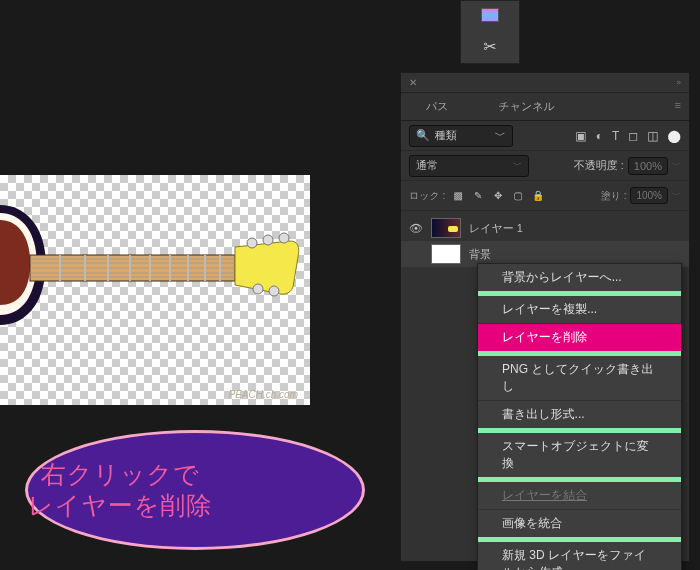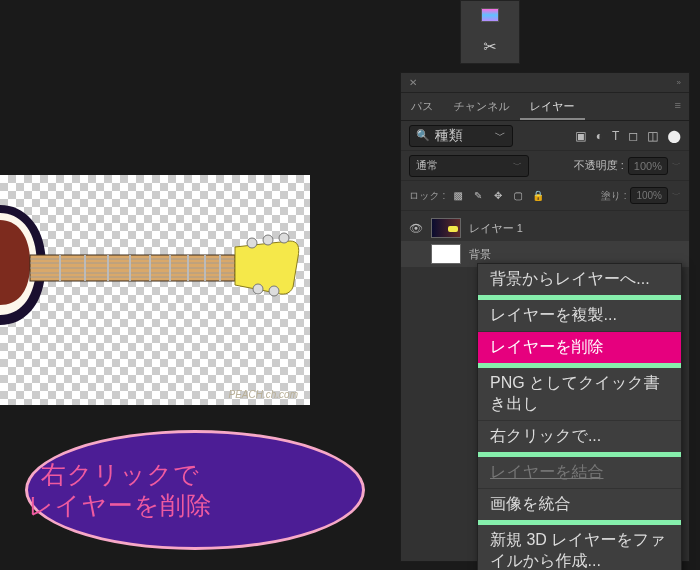--- a/index.html
+++ b/index.html
@@ -10,44 +10,44 @@
     background-image: linear-gradient(45deg,#ccc 25%,transparent 25%),linear-gradient(-45deg,#ccc 25%,transparent 25%),linear-gradient(45deg,transparent 75%,#ccc 75%),linear-gradient(-45deg,transparent 75%,#ccc 75%);
     background-size: 16px 16px; background-position: 0 0,0 8px,8px -8px,-8px 0; background-color: #fff; }
   .guitar { position: absolute; left: 0; top: 30px; width: 310px; height: 160px; }
   .toolbar { position: absolute; left: 460px; top: 0; width: 60px; height: 64px; background:#3a3a3a; display:flex; flex-direction:column; align-items:center; justify-content:space-around; border:1px solid #222; }
   .toolbar .swatch { width:18px; height:14px; background:linear-gradient(#fb6adf,#5ec2ff,#b78cff); border:1px solid #555;}
   .toolbar .scissor { font-size:16px; color:#ccc; }
   .panel { position: absolute; left: 400px; top: 72px; width: 290px; height: 490px; background:#323232; border:1px solid #1c1c1c; }
   .panel-head { display:flex; align-items:center; height:20px; padding:0 8px; color:#888; border-bottom:1px solid #222;}
   .close-x { font-size:10px; }
   .tabs { display:flex; height:28px; border-bottom:1px solid #1e1e1e;}
-  .tab { padding:6px 10px; color:#aaa; cursor:pointer; }
+  .tab { padding:6px 25px; color:#aaa; cursor:pointer; }
   .tab.active { border-bottom:2px solid #888; color:#ddd;}
   .row { display:flex; align-items:center; height:30px; padding:0 8px; gap:6px; border-bottom:1px solid #2a2a2a;}
   .search { display:flex; align-items:center; background:#262626; border:1px solid #111; border-radius:3px; height:22px; padding:0 6px; gap:5px; flex:0 0 95px;}
-  .search input { background:transparent; border:none; outline:none; color:#ccc; width:55px; font-size:14px;}
+  .search input { background:transparent; border:none; outline:none; color:#ccc; width:55px; font-size:11px;}
   .mini-icons { display:flex; gap:9px; margin-left:auto; font-size:12px; color:#bbb;}
   .mini-icons span { cursor:pointer;}
   .select { background:#262626; border:1px solid #111; border-radius:3px; height:22px; padding:0 6px; display:flex; align-items:center; gap:16px;}
   .select .chev { color:#888; font-size:9px;}
   .pct { display:flex; align-items:center; gap:4px;}
   .pct-box { background:#262626; border:1px solid #111; border-radius:3px; padding:2px 5px; color:#777;}
   .pct .chev { color:#666; font-size:9px;}
   .lockrow { font-size:10px; color:#999;}
   .lockrow .ic { display:inline-block; width:14px; text-align:center; color:#bbb;}
   .layers { padding:4px 0;}
   .layer { display:flex; align-items:center; height:26px; padding:0 8px; gap:8px;}
   .eye { width:14px; text-align:center; }
   .thumb { width:30px; height:20px; border:1px solid #666; background:#fff; position:relative;}
   .thumb.bg { background:#fff; }
   .thumb.lay1 { background:linear-gradient(90deg,#0a0c2f,#5e2a2a);}
   .thumb.lay1::after{content:""; position:absolute; right:2px; top:7px; width:10px; height:6px; background:#f5e84a; border-radius:2px;}
   .layer.sel { background:#3d3d3d;}
   .ctxmenu { position:absolute; left:477px; top:263px; width:205px; background:#3e3e3e; border:1px solid #222; box-shadow:2px 2px 8px rgba(0,0,0,0.5); z-index:20;}
-  .ctxmenu .mi { padding:5px 12px; color:#ddd; font-size:16px; cursor:pointer; border-top:1px solid #323232;}
+  .ctxmenu .mi { padding:5px 24px; color:#ddd; font-size:12px; cursor:pointer; border-top:1px solid #323232;}
   .ctxmenu .group-start { border-top:5px solid #86efac;}
   .ctxmenu .mi.dis { color:#777;text-decoration:underline;}
   .ctxmenu .mi.hl { background:#e6007e; color:#fff;}
   .ctxmenu .mi:first-child { border-top:none;}
   .bubble { position:absolute; left:25px; top:430px; width:340px; height:120px; z-index:30;}
   .bubble-oval { width:340px; height:120px; background:#4c1d95; border:3px solid #f7a8c7; border-radius:50%; display:flex; align-items:center; justify-content:flex-start;}
   .bubble-text { color:#ef5aa0; font-size:25px; line-height:1.25; text-align:center; font-weight:500; letter-spacing:1px;}
   .bubble-tail { position:absolute; right:-10px; top:-25px; width:0; height:0; }
   .dots { font-size:8px; color:#777; }
   .watermark { position:absolute; bottom:5px; right:12px; color:#b9b098; font-size:10px; font-style:italic;}
@@ -94,21 +94,20 @@
   </div>
 
   <div class="panel">
     <div class="panel-head">
       <span class="close-x">✕</span>
       <span style="margin-left:auto" class="dots">»</span>
     </div>
     <div class="tabs">
       <div class="tab">パス</div>
       <div class="tab">チャンネル</div>
-      <div class="tab active">レイヤー</div>
       <span style="margin-left:auto; padding:6px 8px; color:#777">≡</span>
     </div>
     <div class="row">
       <div class="search">
         <span>🔍</span>
         <input readonly="" value="種類" style="">
         <span class="chev">﹀</span>
       </div>
       <div class="mini-icons">
         <span>▣</span>
@@ -155,21 +154,22 @@
         <span>背景</span>
       </div>
     </div>
   </div>
 
   <div class="ctxmenu">
     <div class="mi">背景からレイヤーへ...</div>
     <div class="mi group-start">レイヤーを複製...</div>
     <div class="mi hl">レイヤーを削除</div>
     <div class="mi group-start">PNG としてクイック書き出し</div>
-    <div class="mi">右クリックで...</div>
+    <div class="mi">書き出し形式...</div>
+    <div class="mi group-start">スマートオブジェクトに変換</div>
     <div class="mi dis group-start">レイヤーを結合</div>
     <div class="mi">画像を統合</div>
     <div class="mi group-start">新規 3D レイヤーをファイルから作成...</div>
     <div class="mi">右クリックで</div>
   </div>
 
   <div class="bubble">
     <svg class="bubble-tail" width="80" height="70" style="position:absolute; left:270px; top:-48px;">
       <path d="M 10 60 Q 35 30 65 5 Q 45 35 28 62 Z" fill="#fff" stroke="#f7a8c7" stroke-width="3"></path>
     </svg>

